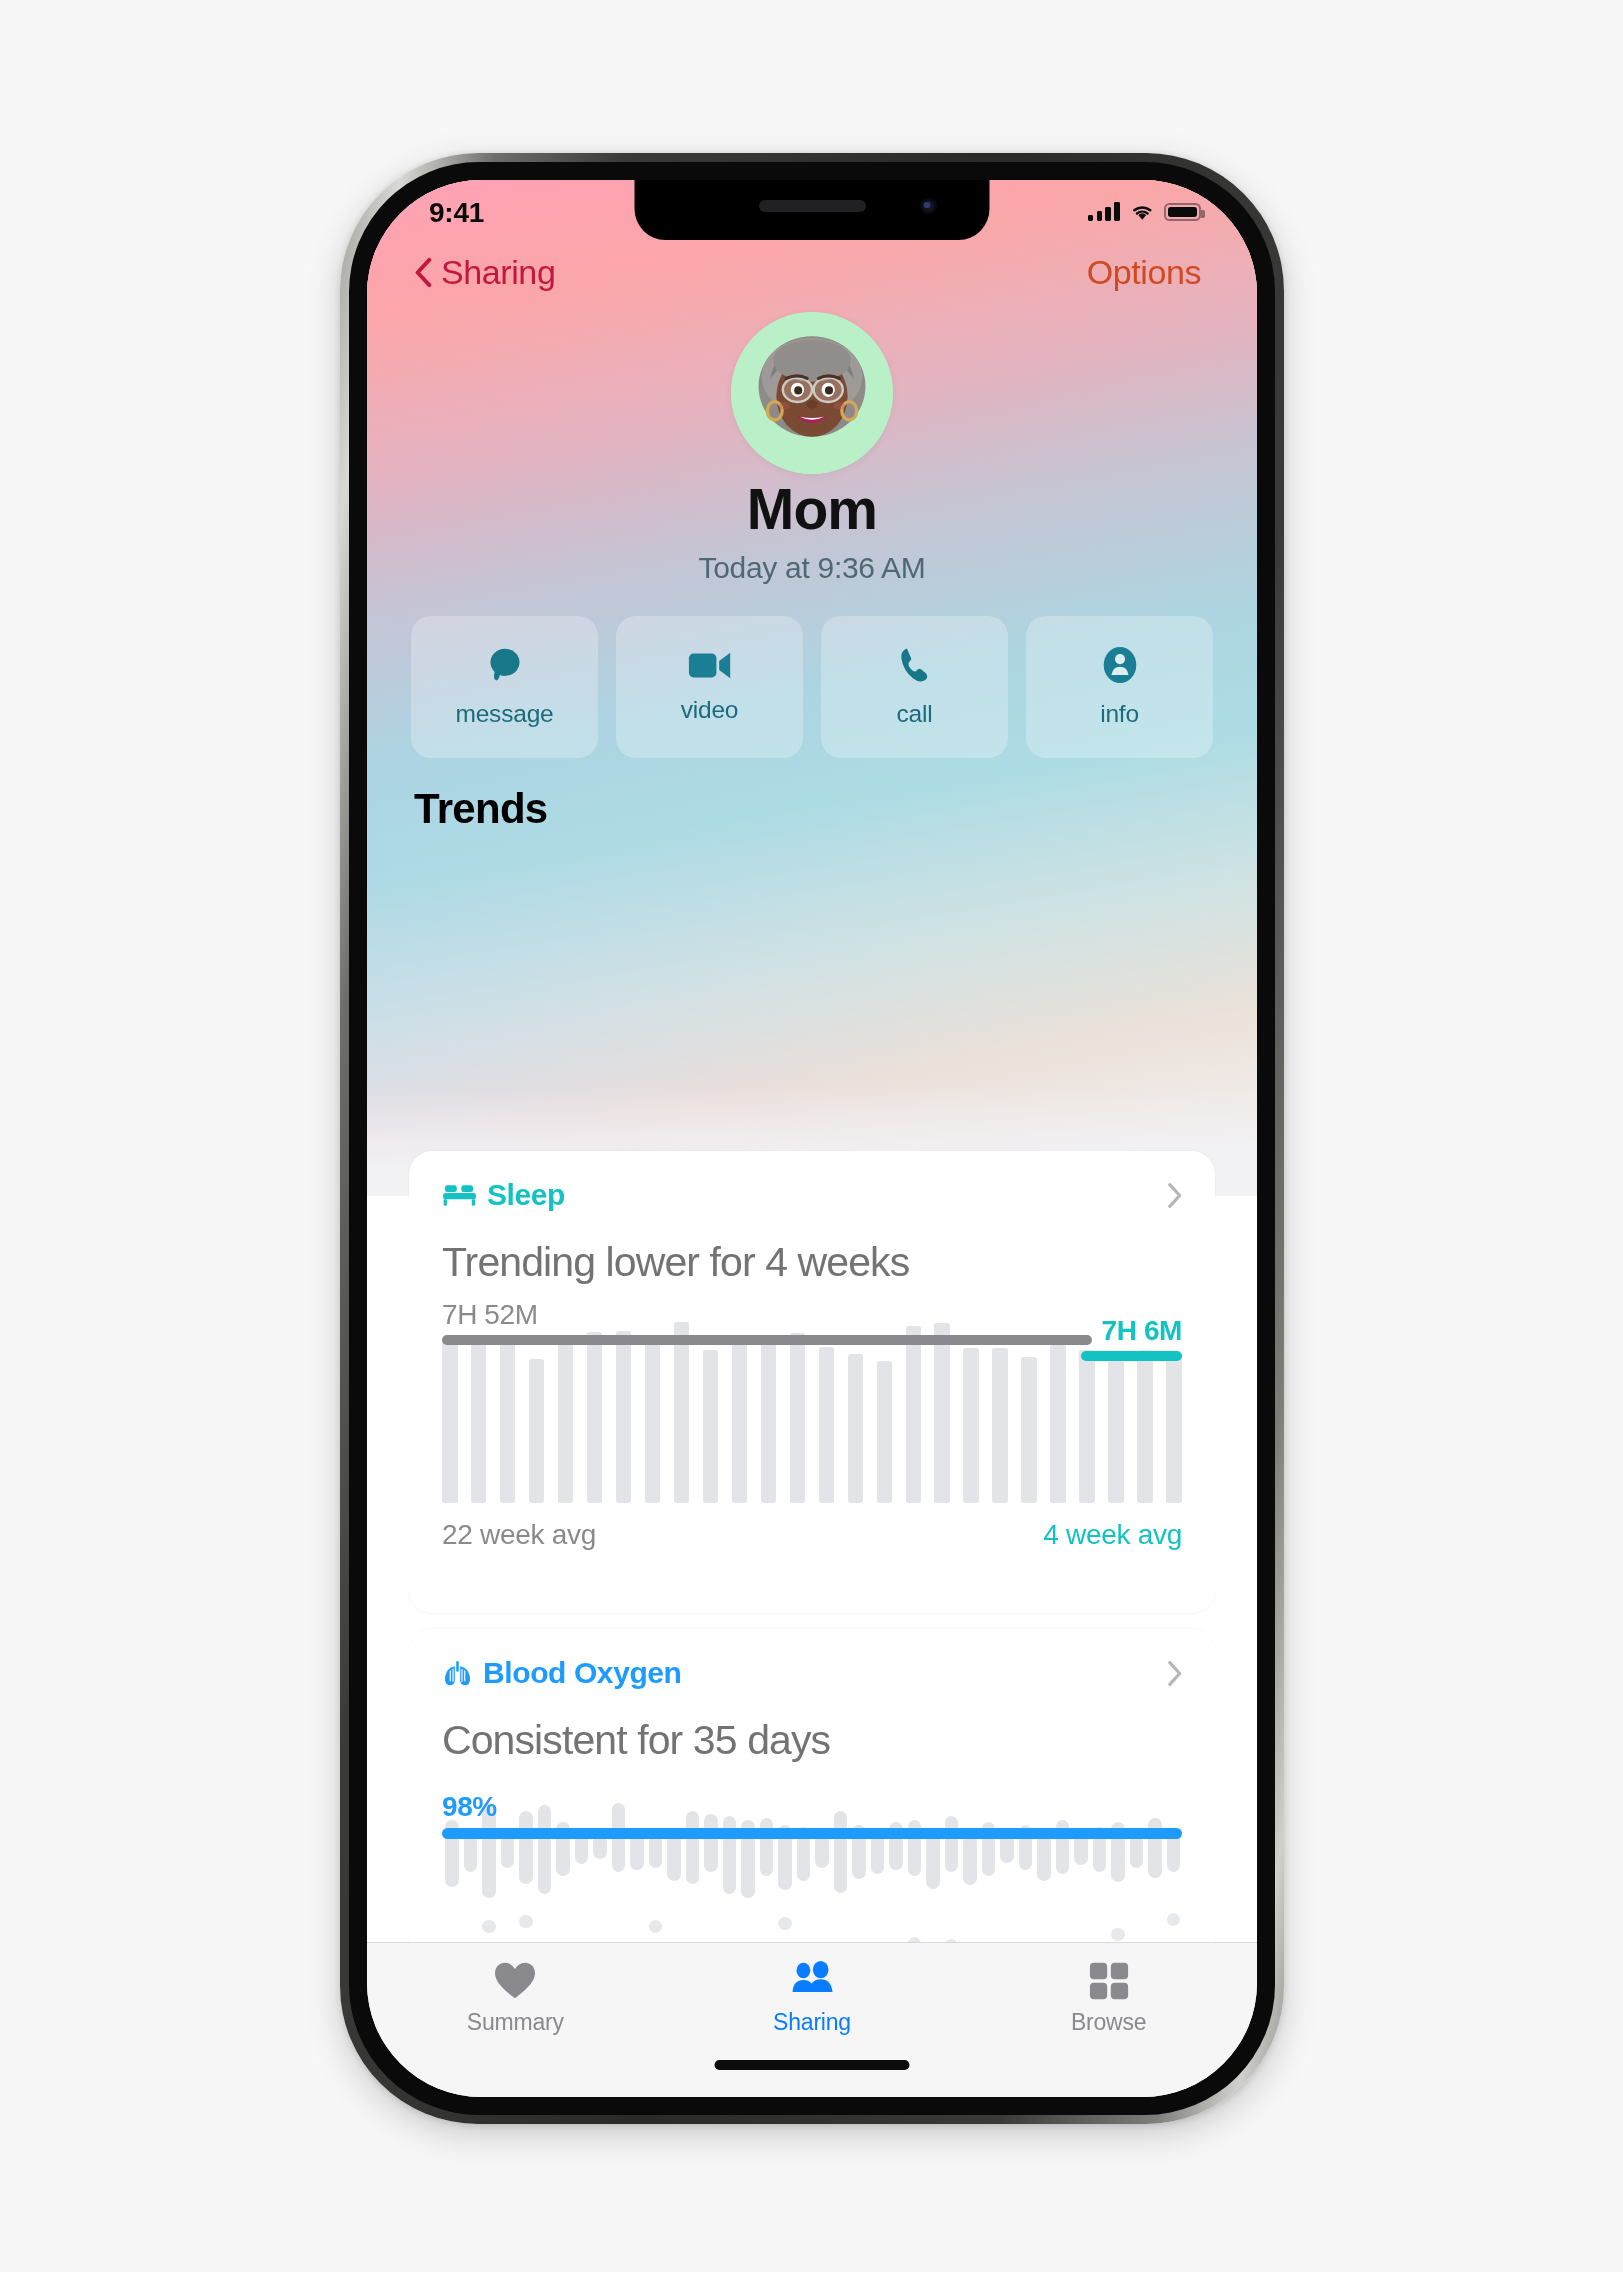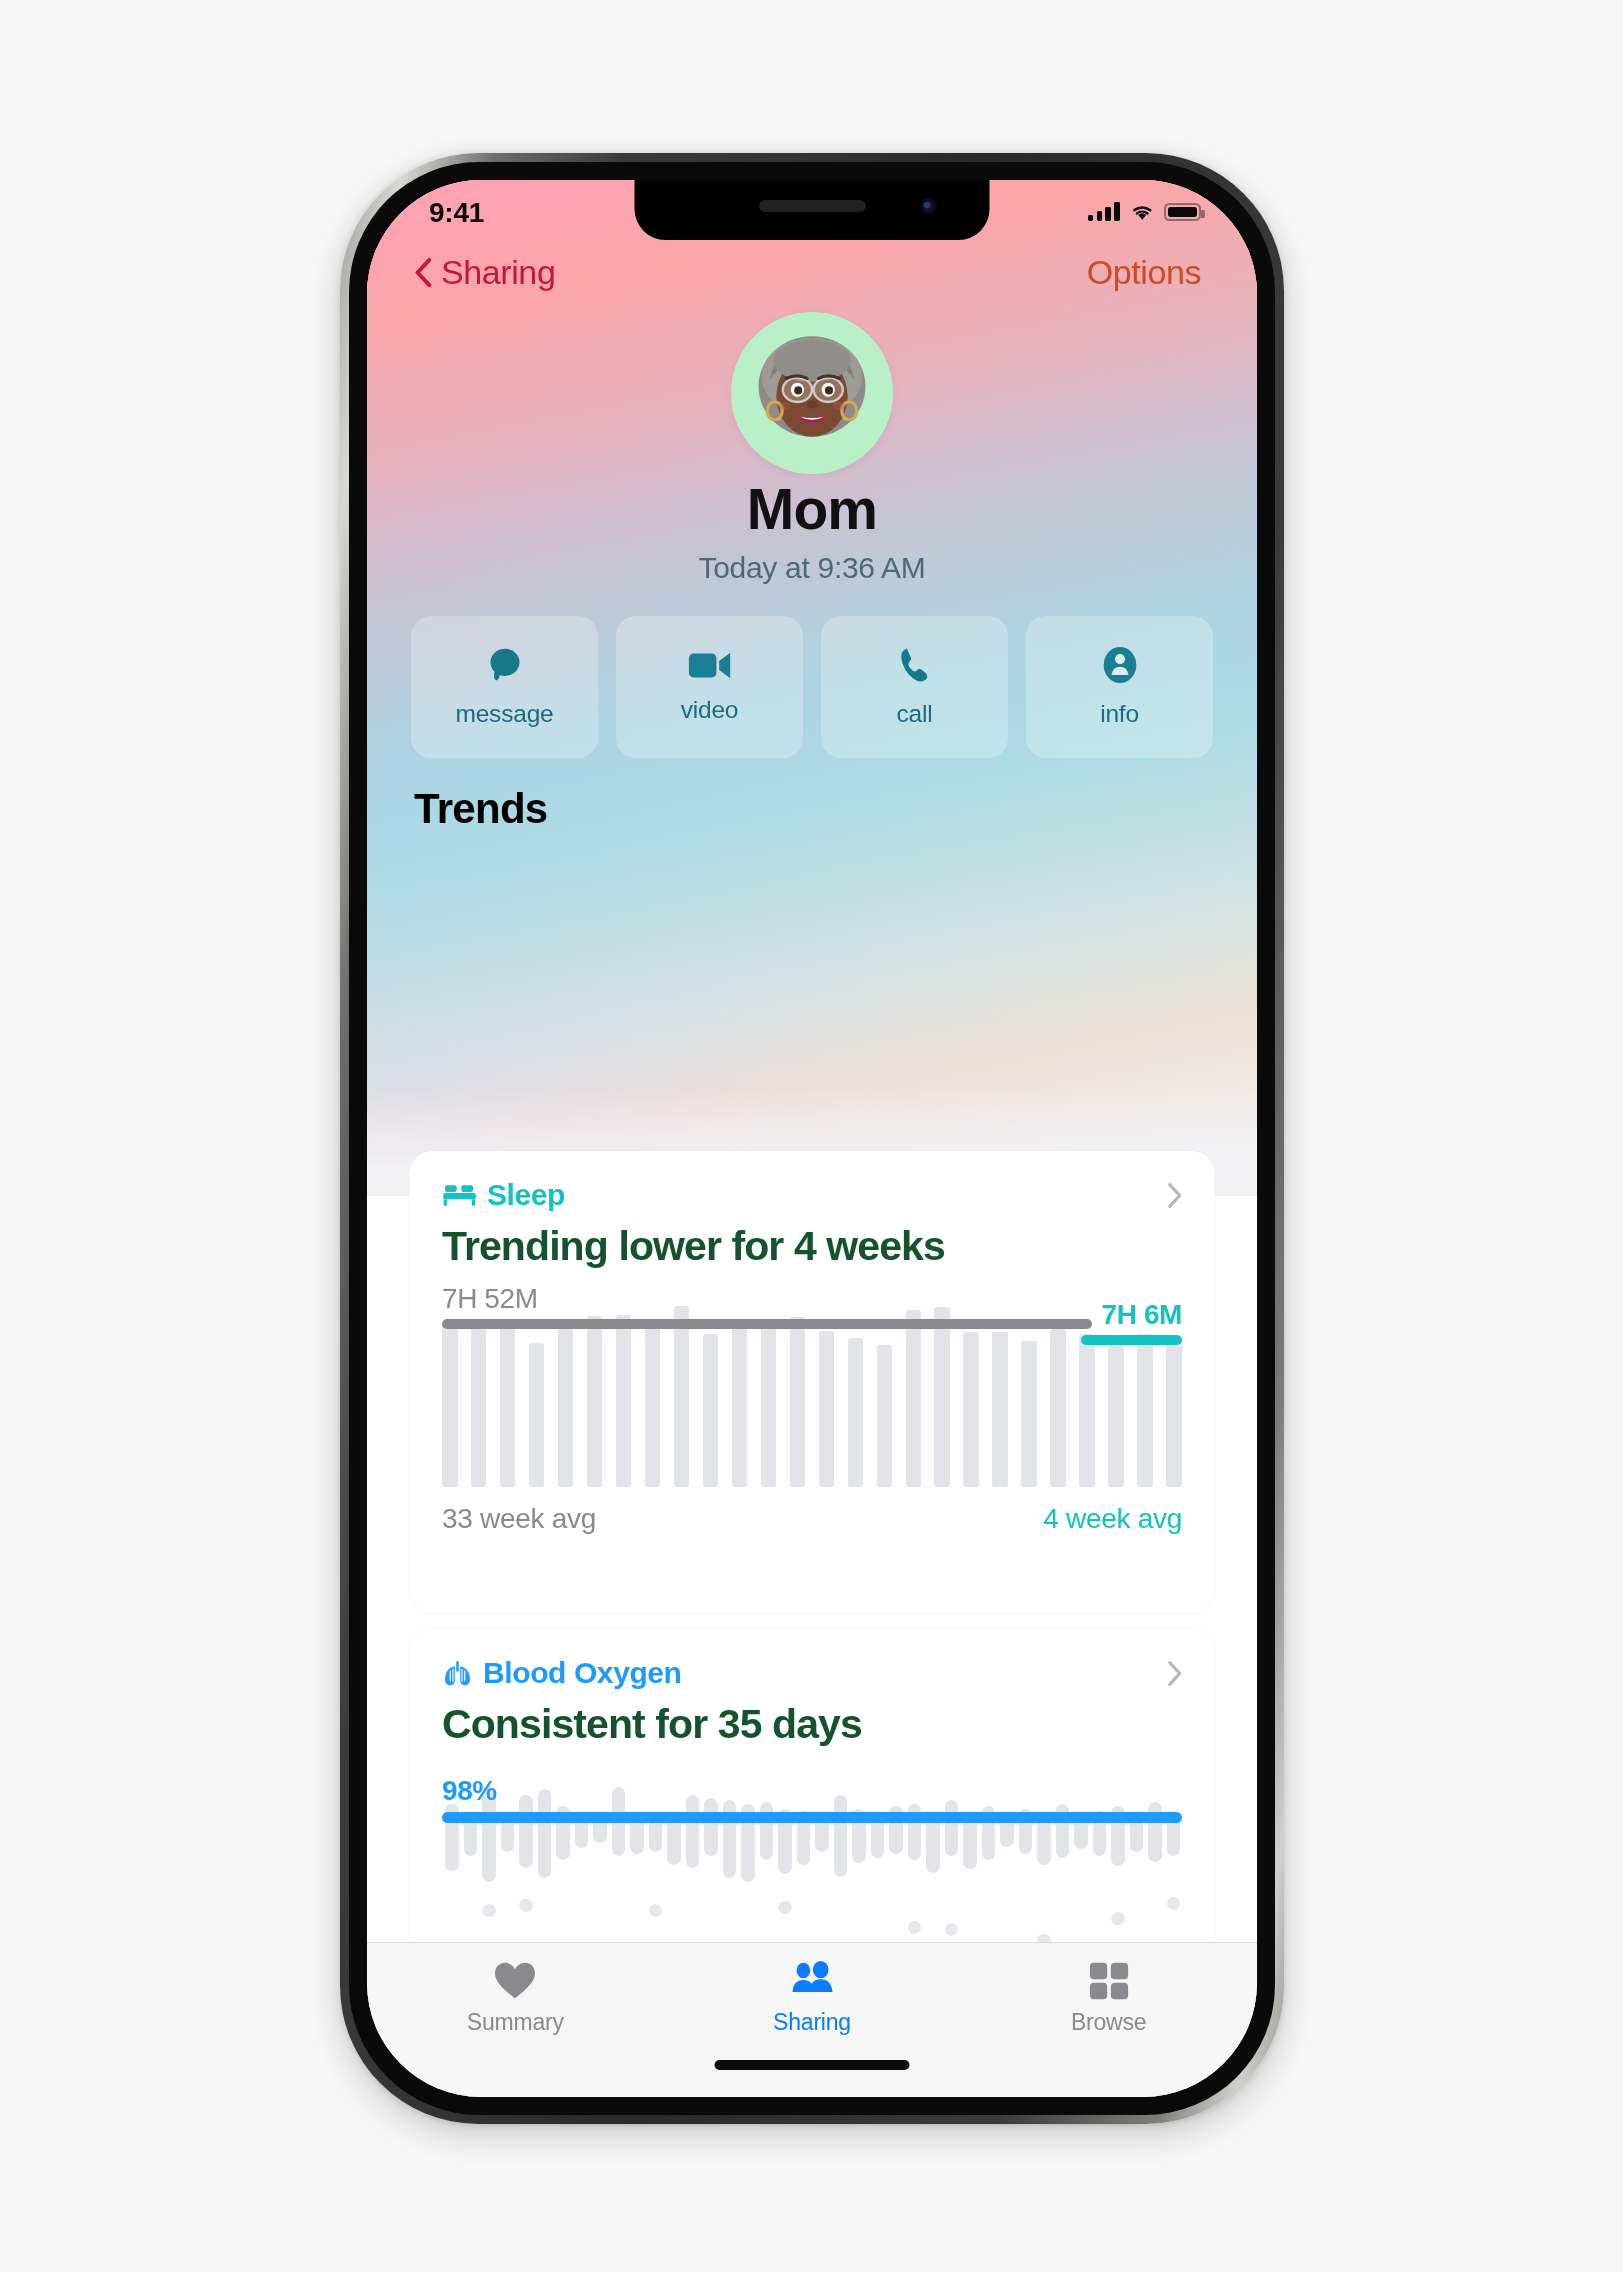--- a/index.html
+++ b/index.html
@@ -161,21 +161,21 @@
   }
   .card-sleep { height: 462px; }
   .card-oxygen { height: 418px; }
 
   .card-head { display: flex; align-items: center; justify-content: space-between; }
   .card-kind { display: flex; align-items: center; gap: 10px; font-size: 30px; font-weight: 700;
                letter-spacing: -0.4px; }
   .kind-sleep { color: #13c2c2; }
   .kind-oxygen { color: #1e9bff; }
   .chev-right { width: 15.5px; height: 27px; }
-  .card-headline { font-size: 41px; font-weight: 700; color: #14532d; margin-top: 11px;
+  .card-headline { font-size: 41px; font-weight: 400; color: #737373; margin-top: 27px;
                    letter-spacing: -0.9px; }
 
   
   .chart { position: relative; margin-top: 25.5px; }
   .chart-sleep { height: 191px; }
   .chart-oxy { height: 173px; }
 
   .bars { position: absolute; left: 0; right: 0; bottom: 0; top: 0;
           display: flex; align-items: flex-end; justify-content: space-between; }
   .bar { width: 15.5px; background: #e3e4e8; border-radius: 2.7px; }
@@ -397,21 +397,21 @@
                     <div class="bar recent" style="height: 153px;"></div>
                     <div class="bar recent" style="height: 150px;"></div>
                   </div>
                 <div class="avgline gray" id="sleep-baseline" style="left: 0%; width: 87.8%; top: 23px;"></div>
                 <div class="avgline teal" id="sleep-recentline" style="left: 86.4%; right: 0%; top: 39px;"></div>
                 <div class="avglabel gray" id="sleep-baselabel" style="left: 0px; top: -12.3px;">7H 52M</div>
                 <div class="avglabel teal" id="sleep-recentlabel" style="right: 0px; top: 3.6px;">7H 6M</div>
               </div>
 
               <div class="chart-foot">
-                <span class="foot-left">33 week avg</span>
+                <span class="foot-left">22 week avg</span>
                 <span class="foot-right">4 week avg</span>
               </div>
             </div>
 
             <div class="card card-oxygen">
               <div class="card-head">
                 <div class="card-kind kind-oxygen">
                   <svg width="31" height="27" viewBox="0 0 34 30">
                     <rect x="15.6" y="1" width="2.8" height="12" rx="1.4" fill="#1e9bff"></rect>
                     <path d="M14 7 Q5 9 3.4 18 Q2 26 7 28 Q13 29 14 23 Z" fill="#1e9bff"></path>

